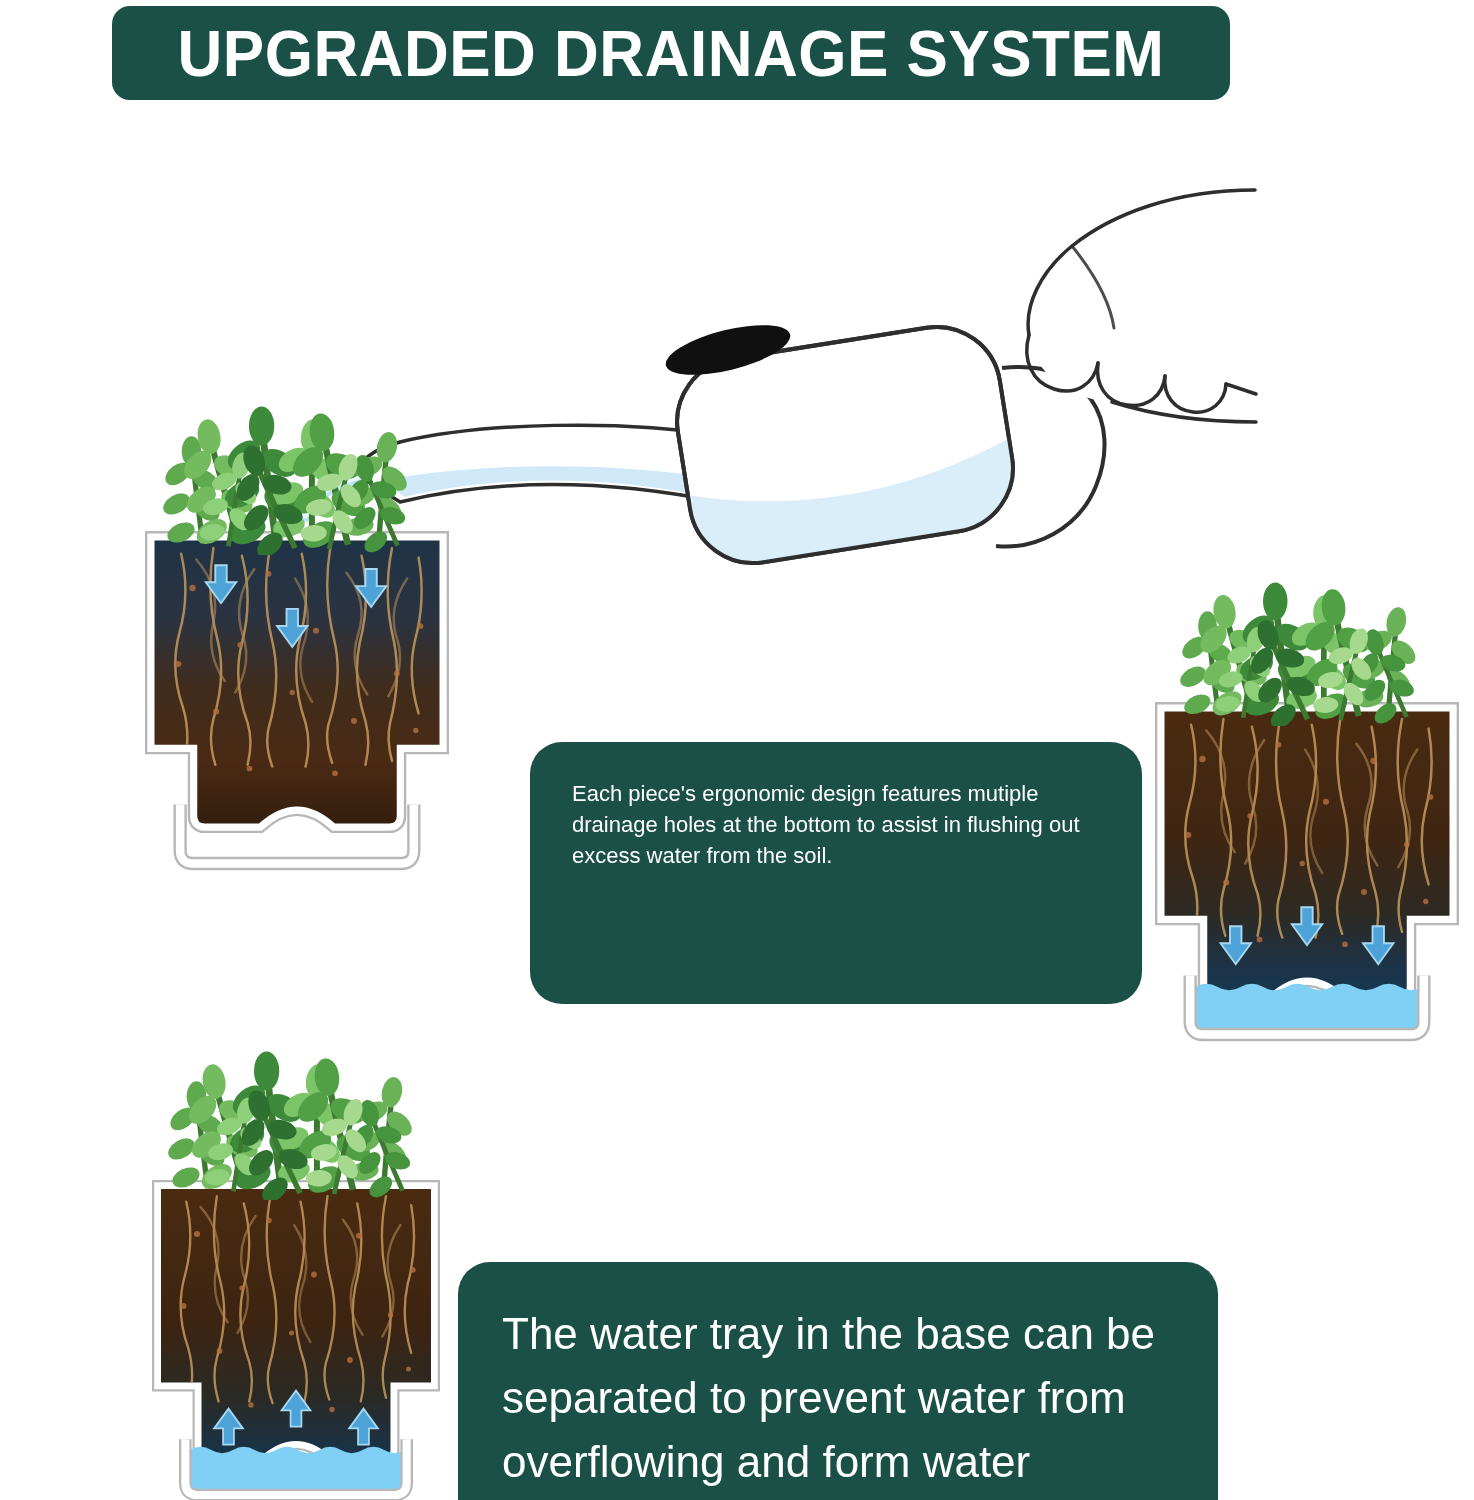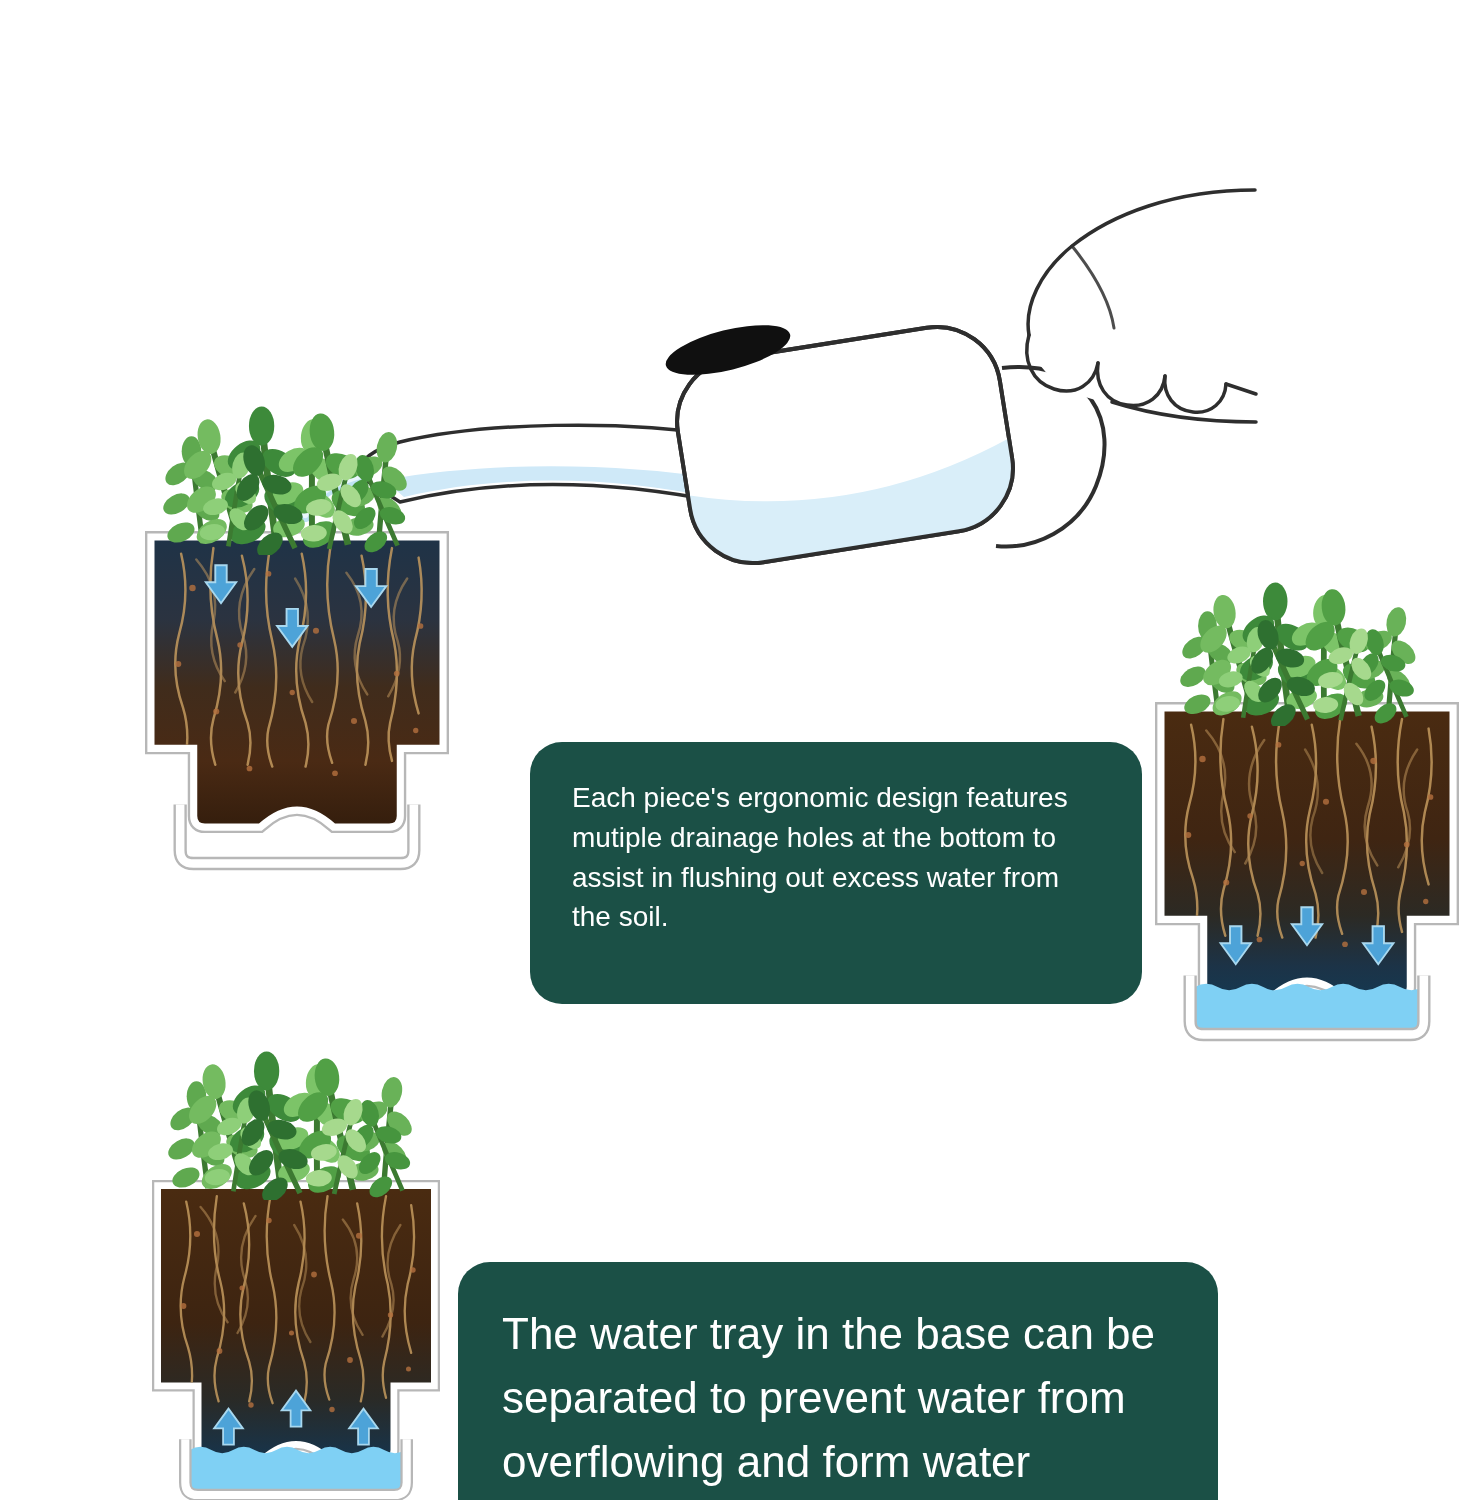--- a/index.html
+++ b/index.html
@@ -10,21 +10,21 @@
   .banner{position:absolute;left:112px;top:6px;width:1118px;height:94px;
           background:var(--green,#1b5046);border-radius:18px;
           display:flex;align-items:center;justify-content:center;z-index:5}
   .banner h1{color:#fff;font-size:62px;font-weight:800;letter-spacing:.5px;
              transform:scaleY(1.06);white-space:nowrap}
 
   .callout{position:absolute;background:var(--green,#1b5046);color:#fff;
            border-radius:32px;z-index:0}
   .callout p{color:#fff}
   .callout-drainage{left:530px;top:742px;width:612px;padding:36px 42px;
-                    font-size:28px;line-height:1.42;min-height:262px}
+                    font-size:22px;line-height:1.42;min-height:262px}
   .callout-tray{left:458px;top:1262px;width:760px;padding:40px 44px;
                 font-size:44px;line-height:1.45;min-height:228px}
 
   .ill{position:absolute}
   .pot{z-index:1}
   .plant{z-index:3}
   .watering{z-index:2}
 
   .pot-top{left:126px;top:531px;width:342px;height:361px}
   .plant-top{left:130px;top:350px;width:330px;height:205px}
@@ -127,20 +127,23 @@
         <use href="#br" transform="translate(232,228) scale(1.1) rotate(-6)" fill="#51a045"></use>
         <use href="#br" transform="translate(268,224) scale(0.9) rotate(12)" fill="#69b258"></use>
         <use href="#br" transform="translate(92,230) scale(0.78) rotate(16)" fill="#8ecf79"></use>
         <use href="#br" transform="translate(290,229) scale(0.8) rotate(-16)" fill="#46953e"></use>
         <use href="#br" transform="translate(170,232) scale(0.92) rotate(-18)" fill="#2e7030"></use>
         <use href="#br" transform="translate(210,233) scale(0.8) rotate(20)" fill="#a6d98d"></use>
       </g>
     </defs>
   </svg>
 
+  <header class="banner">
+    <h1>UPGRADED DRAINAGE SYSTEM</h1>
+  </header>
 
   <div class="ill watering">
     <svg viewBox="0 0 1010 460">
 
       <path d="M470,305 C 370,290 235,292 150,312 Q 112,322 106,344 L 150,372 C 250,348 360,350 470,372 Z" fill="#ffffff" stroke="#2e2e2e" stroke-width="3.5" stroke-linejoin="round"></path>
       <path d="M466,368 C 360,346 252,344 154,367 L 134,350 C 248,330 368,334 466,348 Z" fill="#cfe9f8"></path>
 
       <path d="M114,344 C 85,352 65,360 55,384" stroke="#bfe2f4" stroke-width="16" fill="none" stroke-linecap="round"></path>
       <path d="M114,344 C 85,352 65,360 55,384" stroke="#e9f6fd" stroke-width="8" fill="none" stroke-linecap="round"></path>
 

